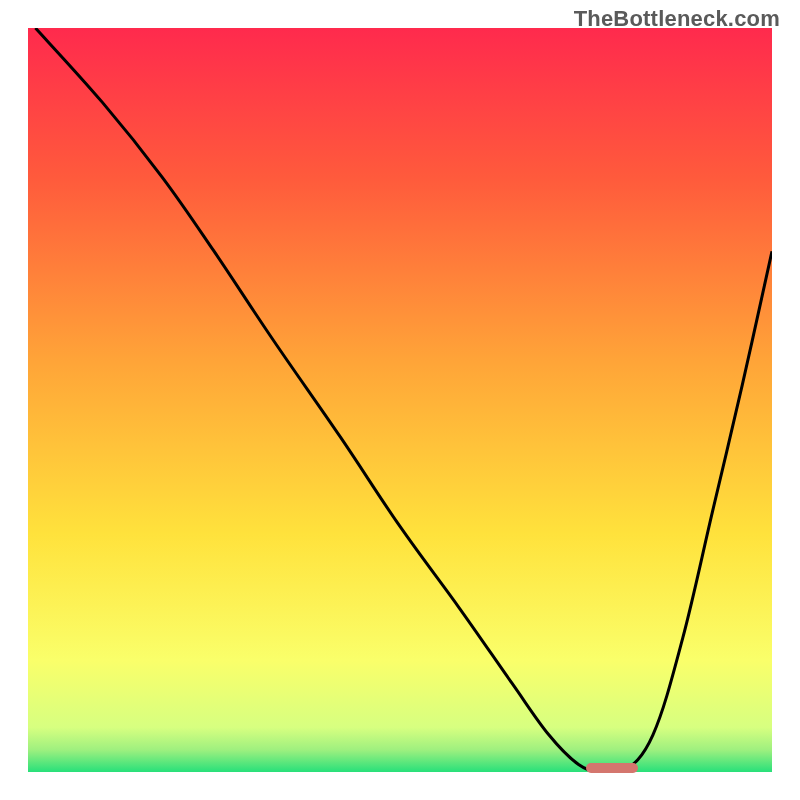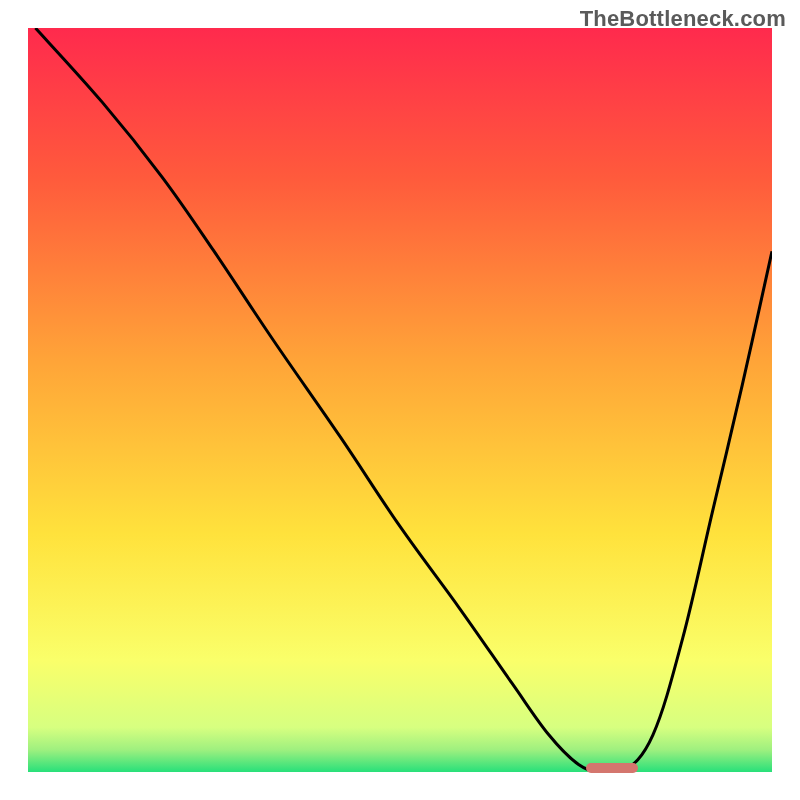--- a/index.html
+++ b/index.html
@@ -7,21 +7,21 @@
     padding: 0;
     width: 800px;
     height: 800px;
     background: #ffffff;
     position: relative;
     overflow: hidden;
   }
   .watermark {
     position: absolute;
     top: 6px;
-    right: 14px;
+    right: 20px;
     font-family: Arial, Helvetica, sans-serif;
     font-size: 22px;
     font-weight: 600;
     color: #5a5a5a;
     letter-spacing: 0.2px;
   }
   .plot-area {
     position: absolute;
     left: 28px;
     top: 28px;

